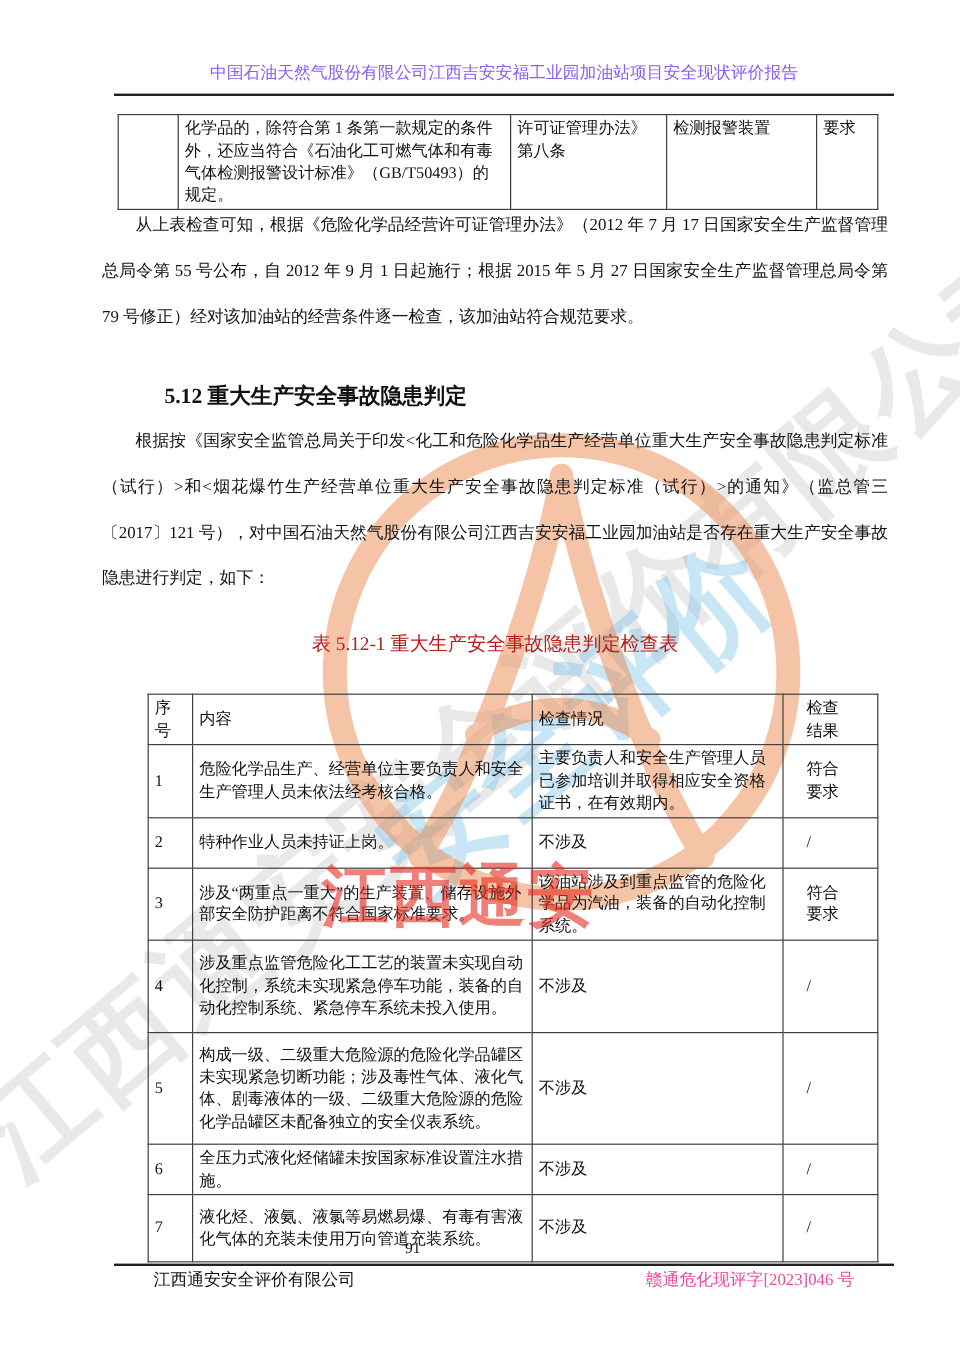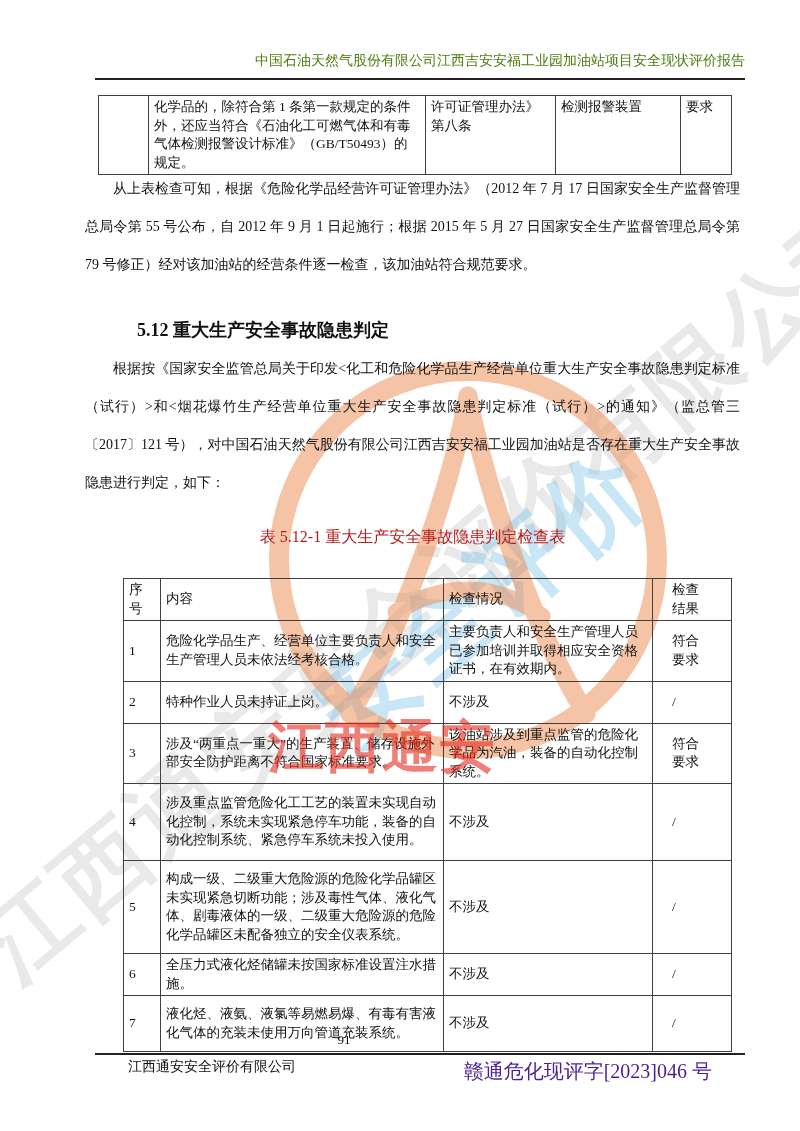--- a/index.html
+++ b/index.html
@@ -32,21 +32,21 @@
   .wm-red{
     left:268px;top:710px;
     font-size:56px;letter-spacing:1px;font-weight:600;
     color:rgba(228,44,32,0.60);
     z-index:2;
   }
   
   .content{position:absolute;inset:0;z-index:1;}
   .doc-header{
     position:absolute;left:95px;top:52px;width:650px;
-    text-align:right;font-size:14px;color:#4d7c0f;
+    text-align:center;font-size:14px;color:#8b5cf6;
   }
   .header-rule{
     position:absolute;left:95px;top:78px;width:650px;height:2px;background:#222;
   }
   table{border-collapse:collapse;table-layout:fixed;}
   td,th{border:1px solid #404040;font-weight:normal;color:#111;
         font-size:13.5px;line-height:18.5px;text-align:left;
         padding:2px 5px;box-sizing:border-box;}
   .top-table{position:absolute;left:98px;top:95px;width:633px;height:76px;}
   .top-table td{vertical-align:top;}
@@ -72,21 +72,21 @@
     position:absolute;left:0;top:1032px;width:688px;
     text-align:center;font-size:13px;color:#111;
   }
   .footer-rule{
     position:absolute;left:95px;top:1053px;width:650px;height:1.5px;background:#222;
   }
   .footer-left{
     position:absolute;left:128px;top:1058px;font-size:14px;color:#111;
   }
   .footer-right{
-    position:absolute;right:88px;top:1058px;font-size:20px;color:#4c1d95;
+    position:absolute;right:88px;top:1058px;font-size:14px;color:#ec4899;
   }
 </style>
 </head>
 <body>
 
 <div class="page">
 
   <div class="wm wm-gray">江西通安安全评价有限公司</div>
   <div class="wm wm-blue">安全评价</div>
   <svg class="wm-stamp" width="420" height="420" viewBox="0 0 420 420">

